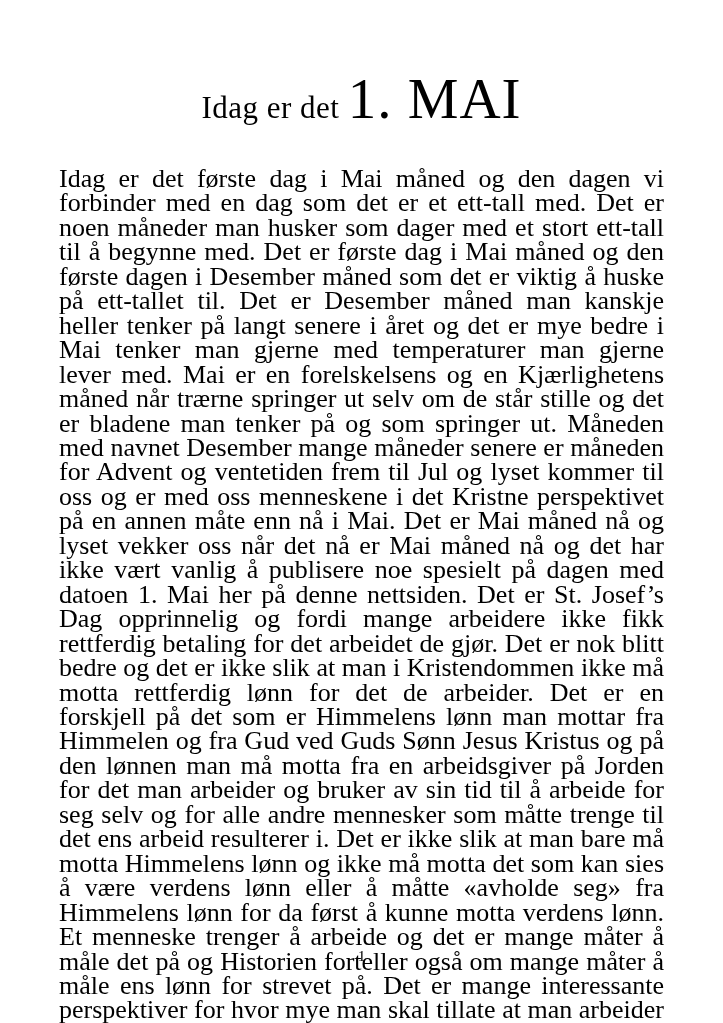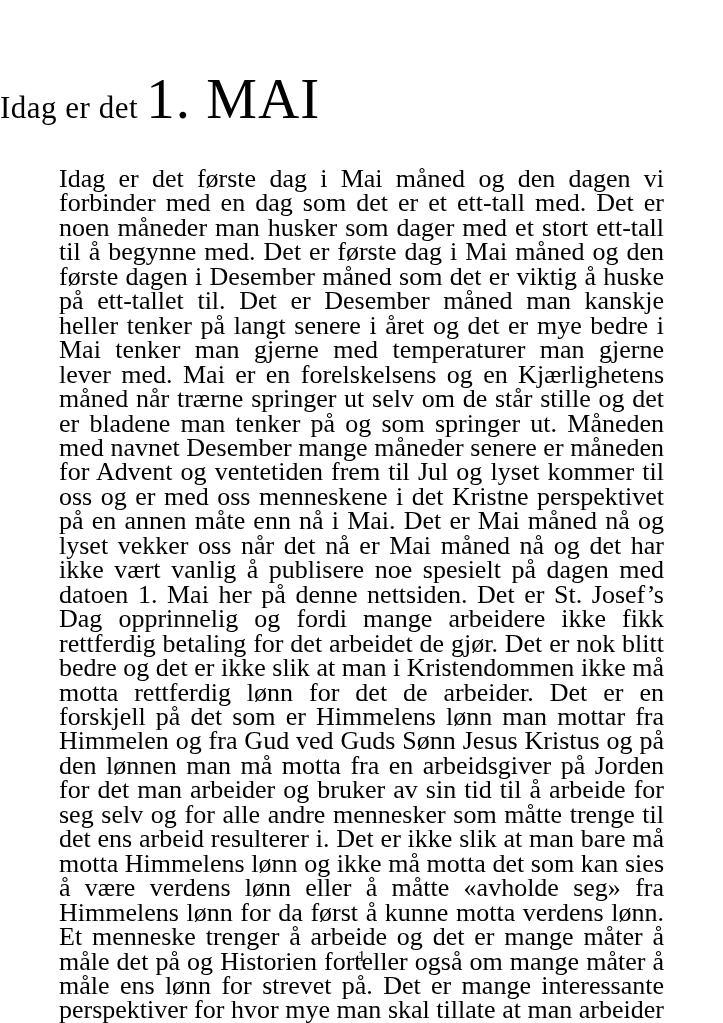--- a/index.html
+++ b/index.html
@@ -14,21 +14,21 @@
     background: #ffffff;
     color: #000000;
     font-family: "Liberation Serif", "DejaVu Serif", serif;
     overflow: hidden;
   }
   .title {
     position: absolute;
     top: 66px;
     left: 0;
     right: 0;
-    text-align: left;
+    text-align: center;
     margin: 0;
     font-weight: normal;
     white-space: nowrap;
   }
   .title-prefix {
     font-size: 31px;
     letter-spacing: 0.5px;
   }
   .title-main {
     font-size: 57px;

